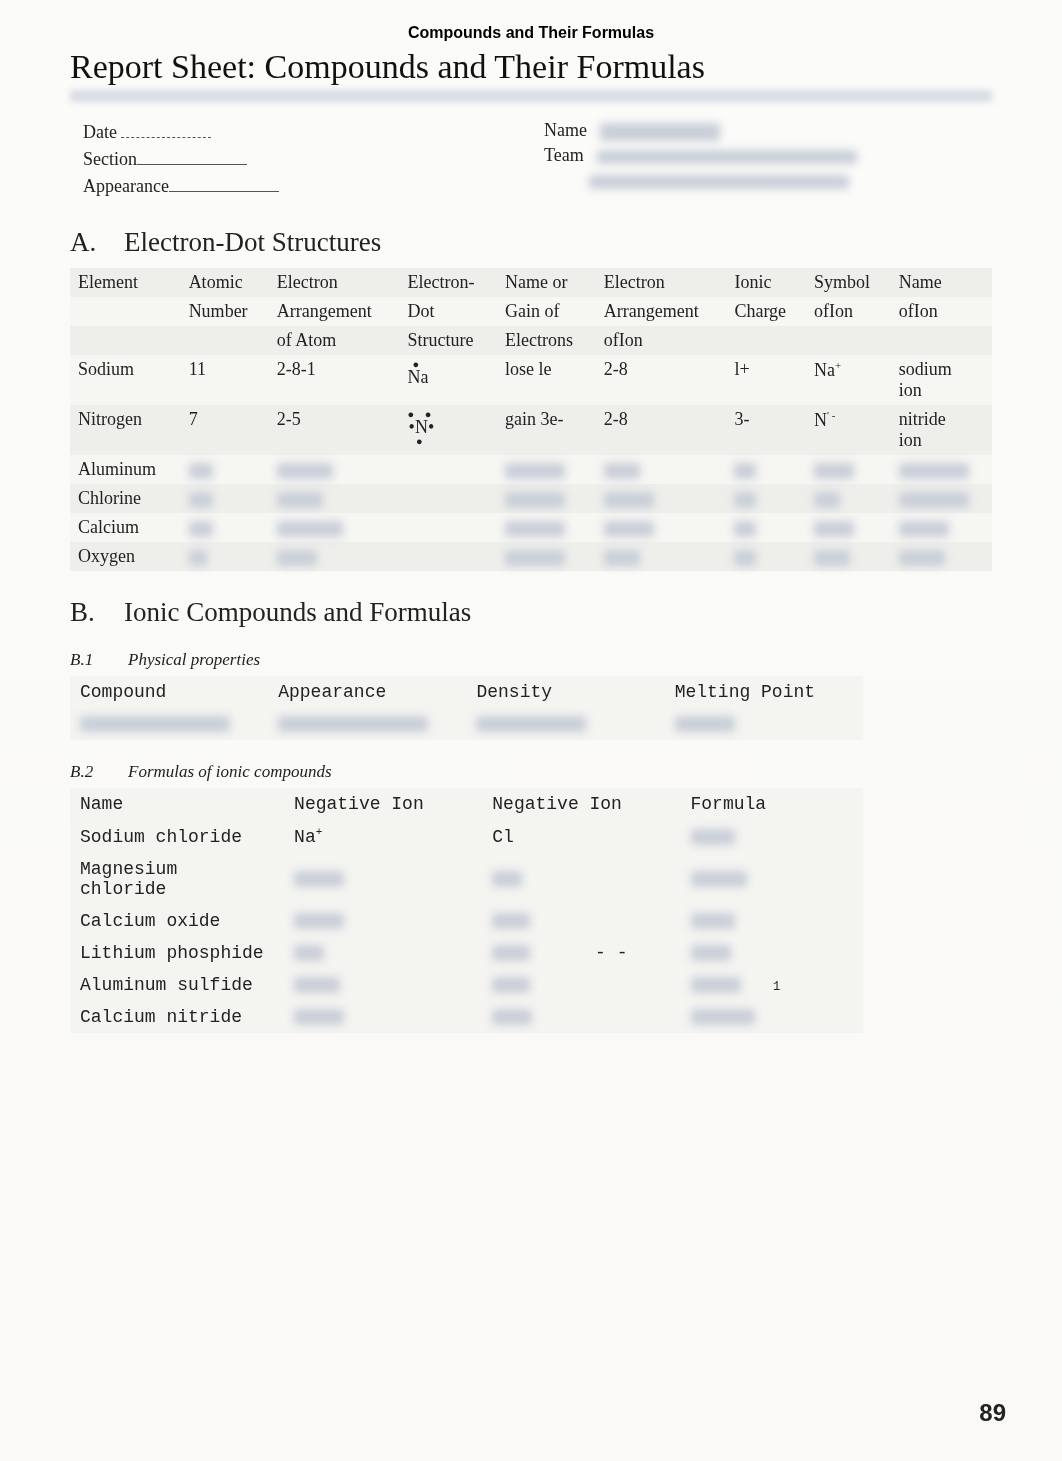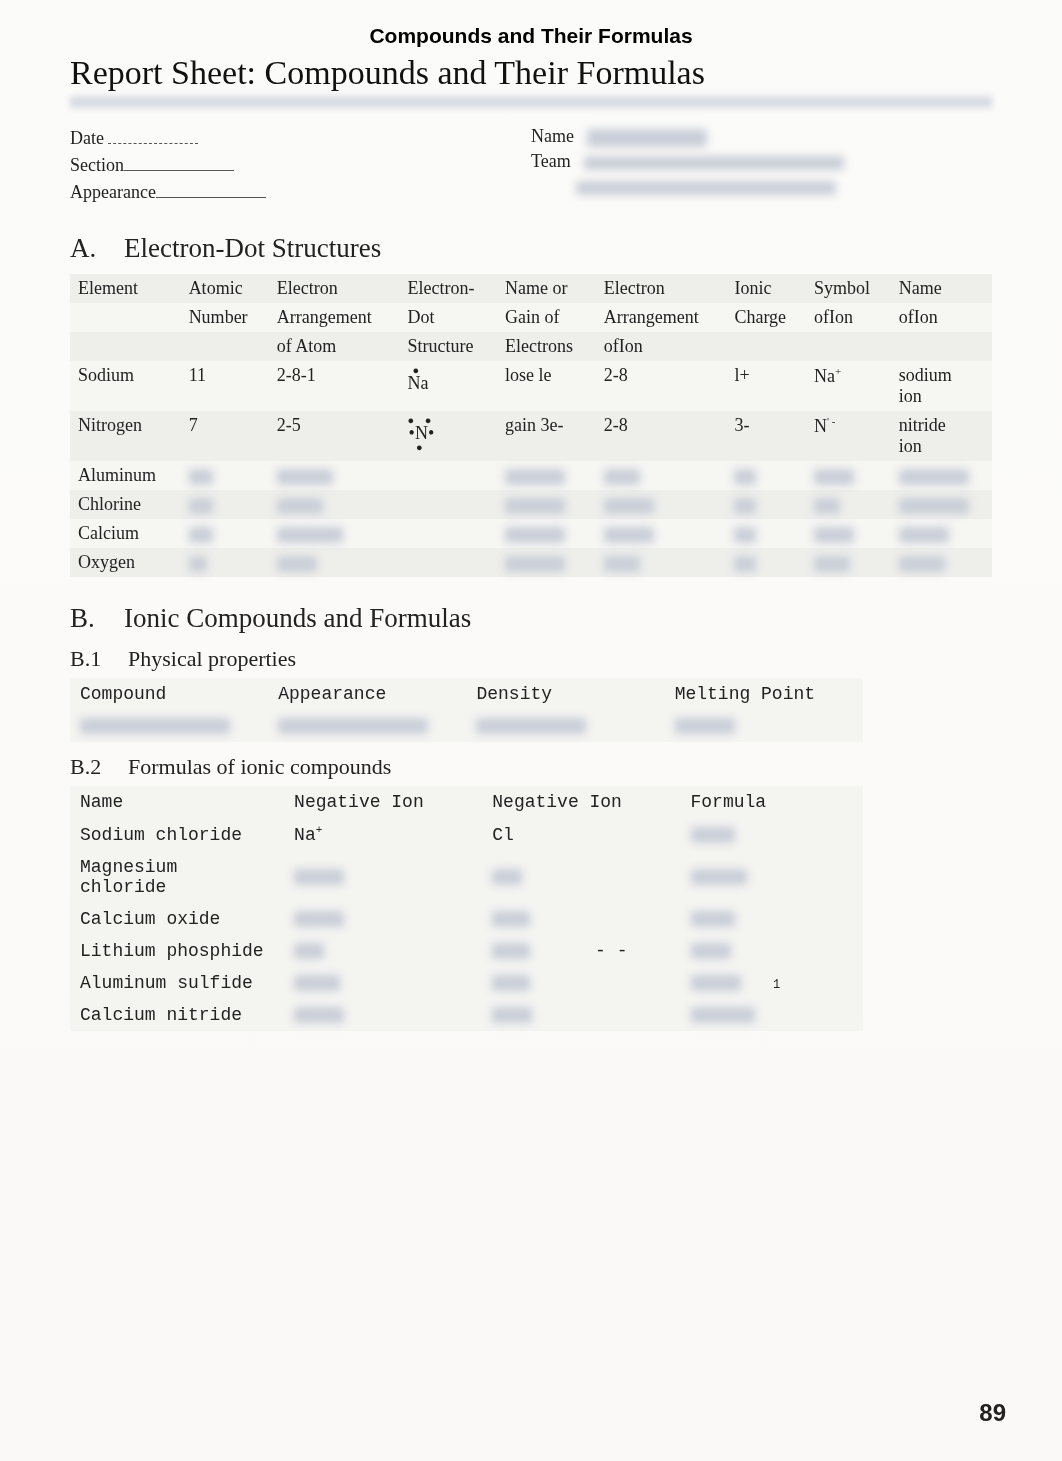--- a/index.html
+++ b/index.html
@@ -13,59 +13,59 @@
   .page {
     width: 1062px;
     height: 1461px;
     background: linear-gradient(180deg, #fbfbf9 0%, #faf9f7 100%);
     padding: 24px 70px 40px 70px;
     position: relative;
   }
   .running-head {
     font-family: Arial, Helvetica, sans-serif;
     font-weight: 700;
-    font-size: 21px;
+    font-size: 16px;
     text-align: center;
     color: #000;
     margin-bottom: 6px;
   }
   h1.title {
     font-size: 34px;
     font-weight: 400;
     color: #111;
     margin: 6px 0 4px 0;
   }
   .title-underline {
     height: 12px;
     width: 100%;
     background: #d7dbe3;
     filter: blur(3px);
     margin-bottom: 14px;
   }
   .info-row { display: flex; }
   .info-left { width: 50%; }
   .info-right { width: 50%; }
-  .info-line { font-size: 18px; margin: 4px 0; }
+  .info-line { font-size: 18px; margin: 4px 13px; }
   .blank { border-bottom: 1px dashed #555; display: inline-block; width: 90px; height: 1em; vertical-align: baseline; }
   .blank-solid { border-bottom: 1px solid #555; display: inline-block; width: 110px; height: 1em; vertical-align: baseline; }
   .redact {
     display: inline-block;
     background: #c9ced8;
     filter: blur(4px);
     border-radius: 3px;
     vertical-align: middle;
   }
   h2.section {
     font-size: 27px;
     font-weight: 400;
     margin-top: 26px;
     margin-bottom: 10px;
   }
   h2.section .letter { display: inline-block; width: 54px; }
-  .subhead { font-size: 22px; margin: 12px 0 6px 0; }
+  .subhead { font-size: 17px; margin: 22px 0 6px 0; font-style: italic; }
   .subhead .num { display: inline-block; width: 58px; }
   table { border-collapse: collapse; width: 100%; }
   .tblA th, .tblA td { text-align: left; font-size: 18px; padding: 4px 8px; vertical-align: top; background: #f6f6f3; }
   .tblA th { font-weight: 400; }
   .tblA td { font-weight: 400; }
   .bandrow td, .bandrow th { background: #eeefeb; }
   .dot-struct { line-height: 1; font-size: 18px; display: inline-block; text-align: center; }
   .dot-top { font-size: 11px; line-height: 1; display: block; height: 9px; letter-spacing: 4px; }
   .dot-bot { font-size: 11px; line-height: 1; display: block; height: 9px; letter-spacing: 4px; }
   .dot-mid { display: block; }

